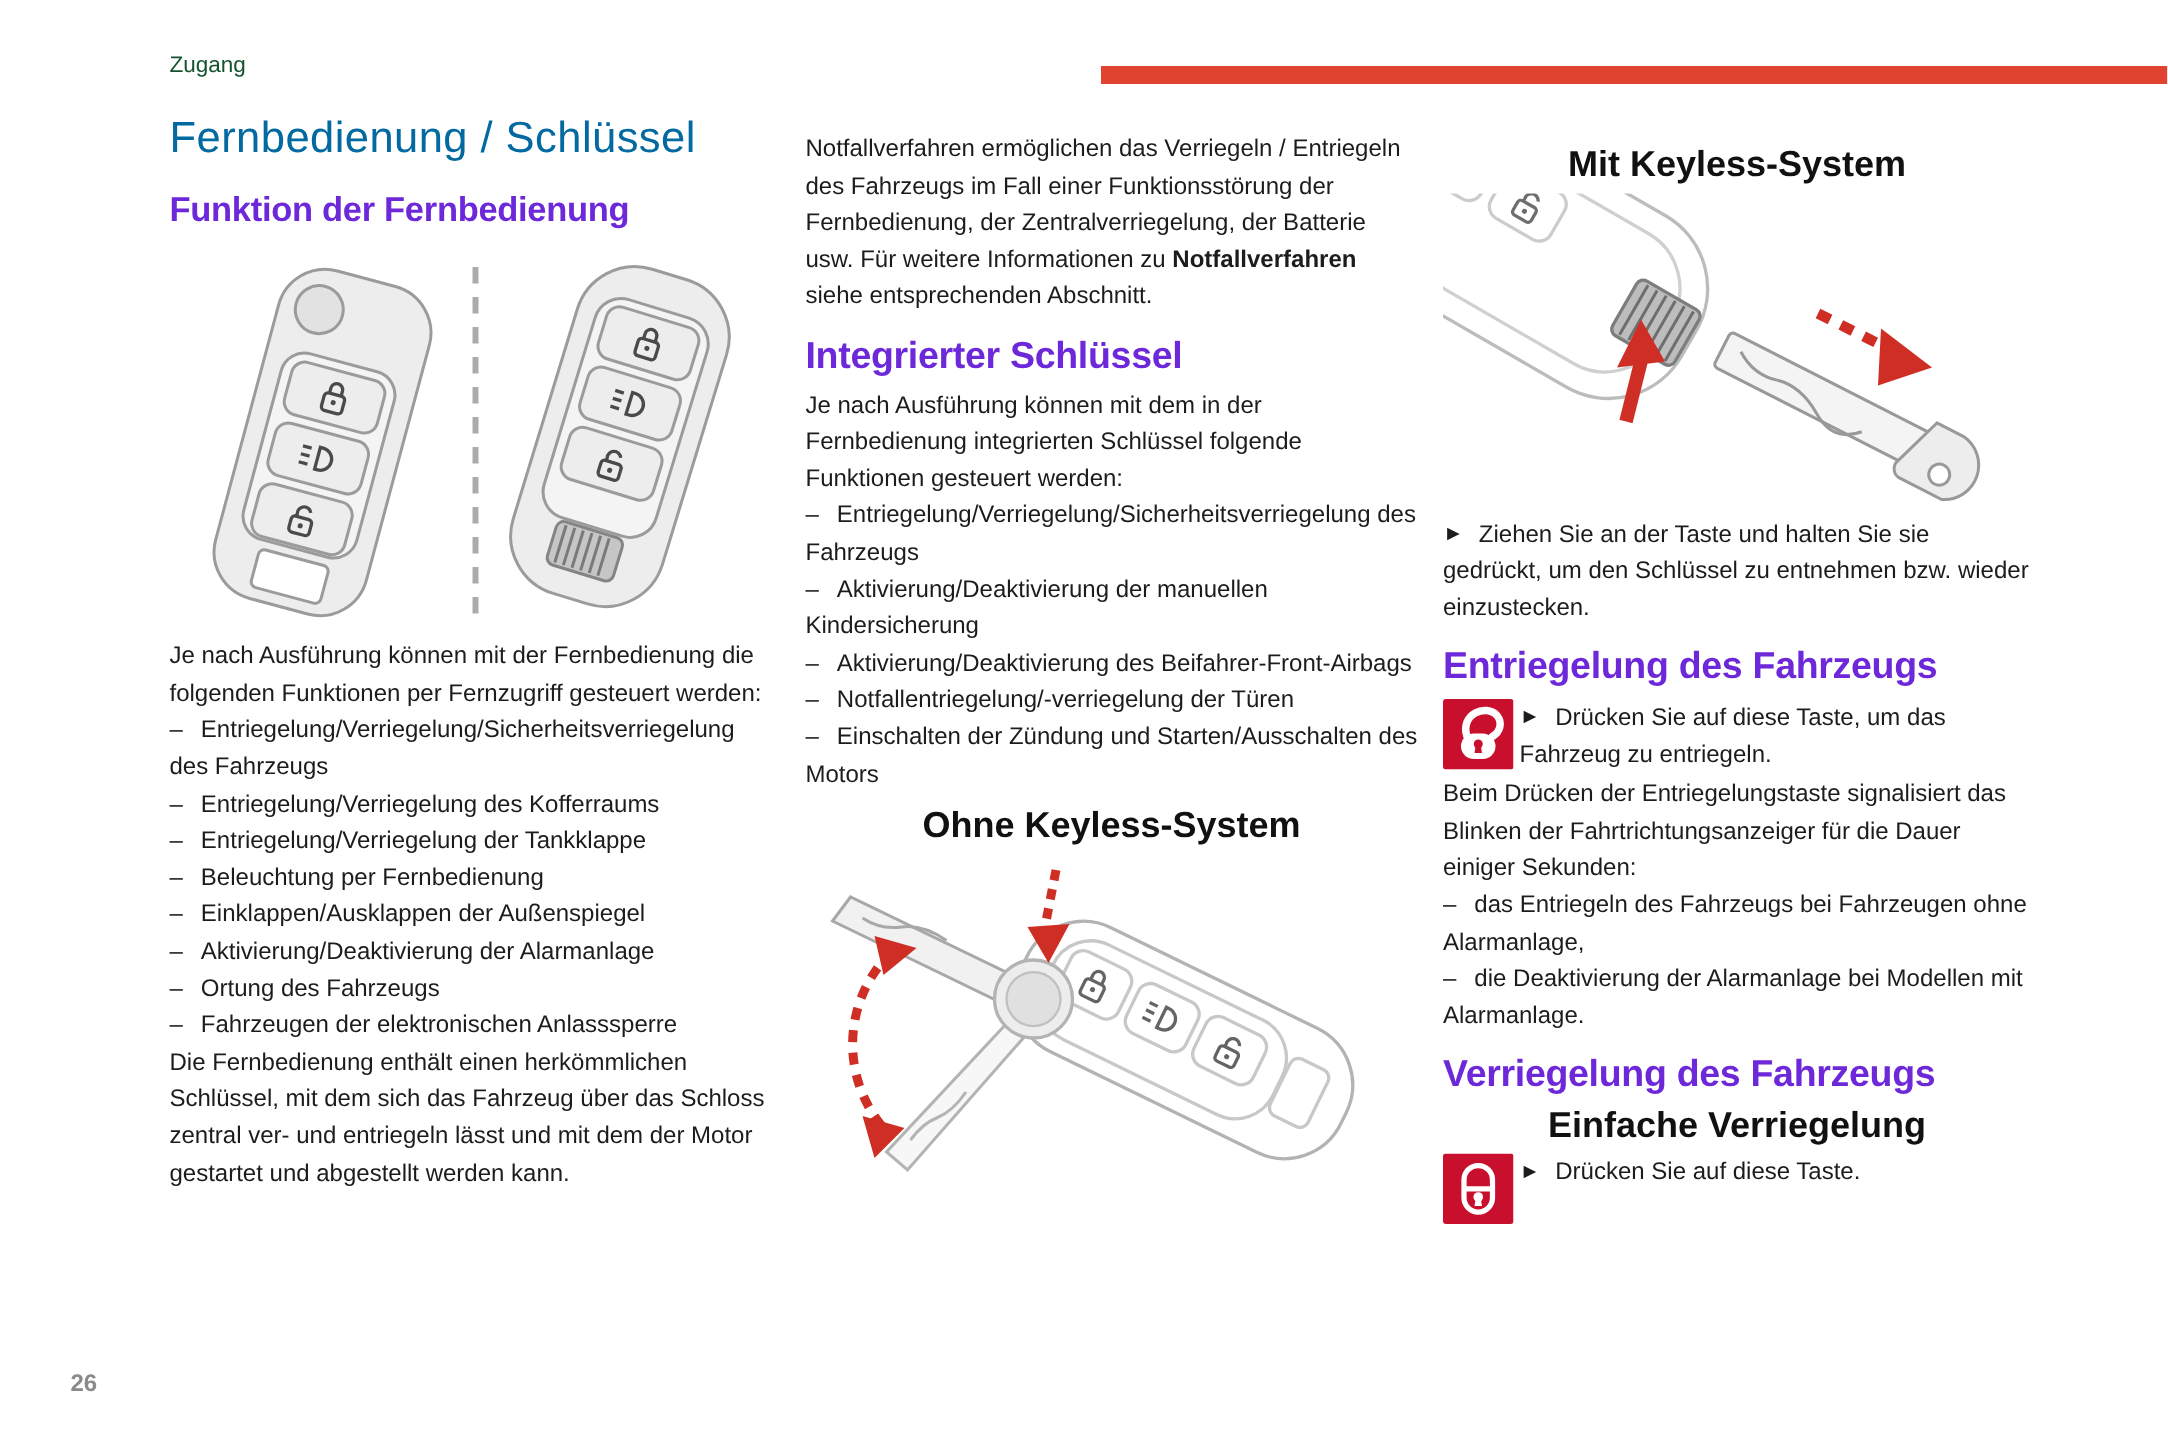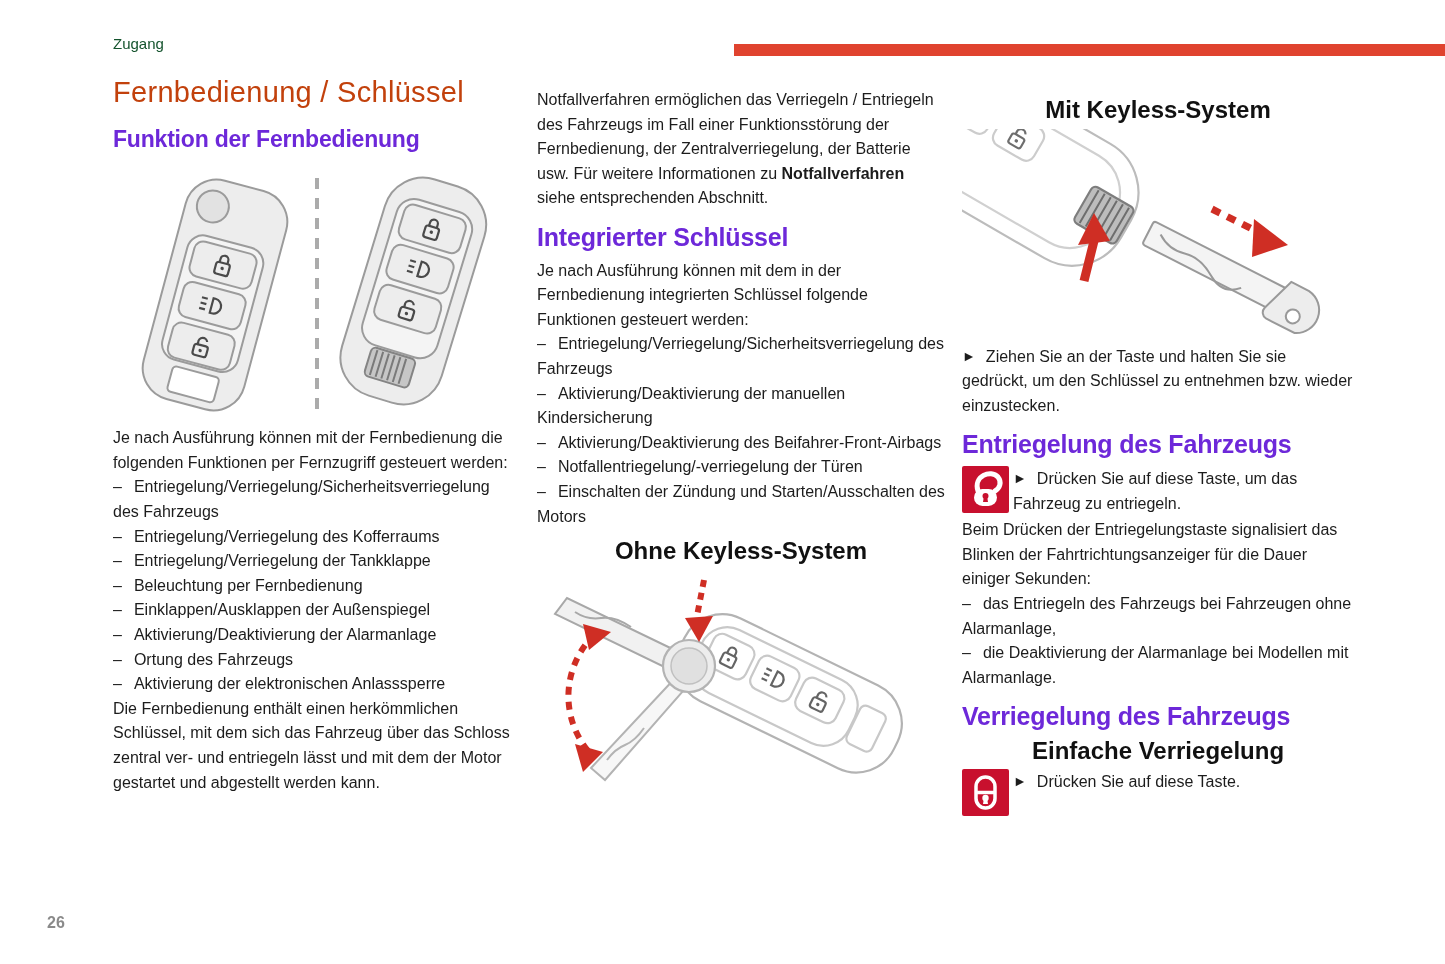--- a/index.html
+++ b/index.html
@@ -9,21 +9,21 @@
 
   .breadcrumb { position:absolute; left:113px; top:35px; font-size:15px; color:#14532d; }
   .redbar { position:absolute; left:734px; top:44px; width:711px; height:12px; background:#e0432f; }
   .pagenum { position:absolute; left:47px; top:914px; font-size:16px; font-weight:bold; color:#8a8a8a; }
 
   .col { position:absolute; font-size:16px; line-height:24.6px; overflow-wrap:break-word; }
   #col1 { left:113px; top:80px;  width:405px; }
   #col2 { left:537px; top:88px;  width:408px; }
   #col3 { left:962px; top:88px;  width:392px; }
 
-  .page-title { font-size:29px; font-weight:400; color:#c2410c; margin:0 0 22px 0; letter-spacing:0.3px; }
+  .page-title { font-size:29px; font-weight:400; color:#0369a1; margin:0 0 22px 0; letter-spacing:0.3px; }
   h2.sec { font-size:25px; font-weight:700; color:#6d28d9; margin:14px 0 9px 0; letter-spacing:-0.2px; }
   h2.sec.first { margin-top:0; font-size:23px; }
   h3.sub { font-size:24px; font-weight:700; color:#111; margin:10px 0 5px 0;text-align:center; }
   p.body { margin:0; }
   .b { font-weight:700; }
 
   .list .item { margin:0; }
   .dash { display:inline-block; margin-right:12px; }
 
   .instr { margin:0; }
@@ -103,21 +103,21 @@
 
     <p class="body">Je nach Ausführung können mit der Fernbedienung die folgenden Funktionen per Fernzugriff gesteuert werden:</p>
     <div class="list">
       <div class="item"><span class="dash">–</span><span>Entriegelung/Verriegelung/Sicherheitsverriegelung des Fahrzeugs</span></div>
       <div class="item"><span class="dash">–</span><span>Entriegelung/Verriegelung des Kofferraums</span></div>
       <div class="item"><span class="dash">–</span><span>Entriegelung/Verriegelung der Tankklappe</span></div>
       <div class="item"><span class="dash">–</span><span>Beleuchtung per Fernbedienung</span></div>
       <div class="item"><span class="dash">–</span><span>Einklappen/Ausklappen der Außenspiegel</span></div>
       <div class="item"><span class="dash">–</span><span>Aktivierung/Deaktivierung der Alarmanlage</span></div>
       <div class="item"><span class="dash">–</span><span>Ortung des Fahrzeugs</span></div>
-      <div class="item"><span class="dash">–</span><span>Aktivierung der elektronischen Anlasssperre</span></div>
+      <div class="item"><span class="dash">–</span><span>Fahrzeugen der elektronischen Anlasssperre</span></div>
     </div>
     <p class="body">Die Fernbedienung enthält einen herkömmlichen Schlüssel, mit dem sich das Fahrzeug über das Schloss zentral ver- und entriegeln lässt und mit dem der Motor gestartet und abgestellt werden kann.</p>
   </div>
 
   <div class="col" id="col2">
     <p class="body"><span>Notfallverfahren ermöglichen das Verriegeln / Entriegeln des Fahrzeugs im Fall einer Funktionsstörung der Fernbedienung, der Zentralverriegelung, der Batterie usw. Für weitere Informationen zu </span><span class="b">Notfallverfahren</span><span> siehe entsprechenden Abschnitt.</span></p>
     <h2 class="sec">Integrierter Schlüssel</h2>
     <p class="body">Je nach Ausführung können mit dem in der Fernbedienung integrierten Schlüssel folgende Funktionen gesteuert werden:</p>
     <div class="list">
       <div class="item"><span class="dash">–</span><span>Entriegelung/Verriegelung/Sicherheitsverriegelung des Fahrzeugs</span></div>

